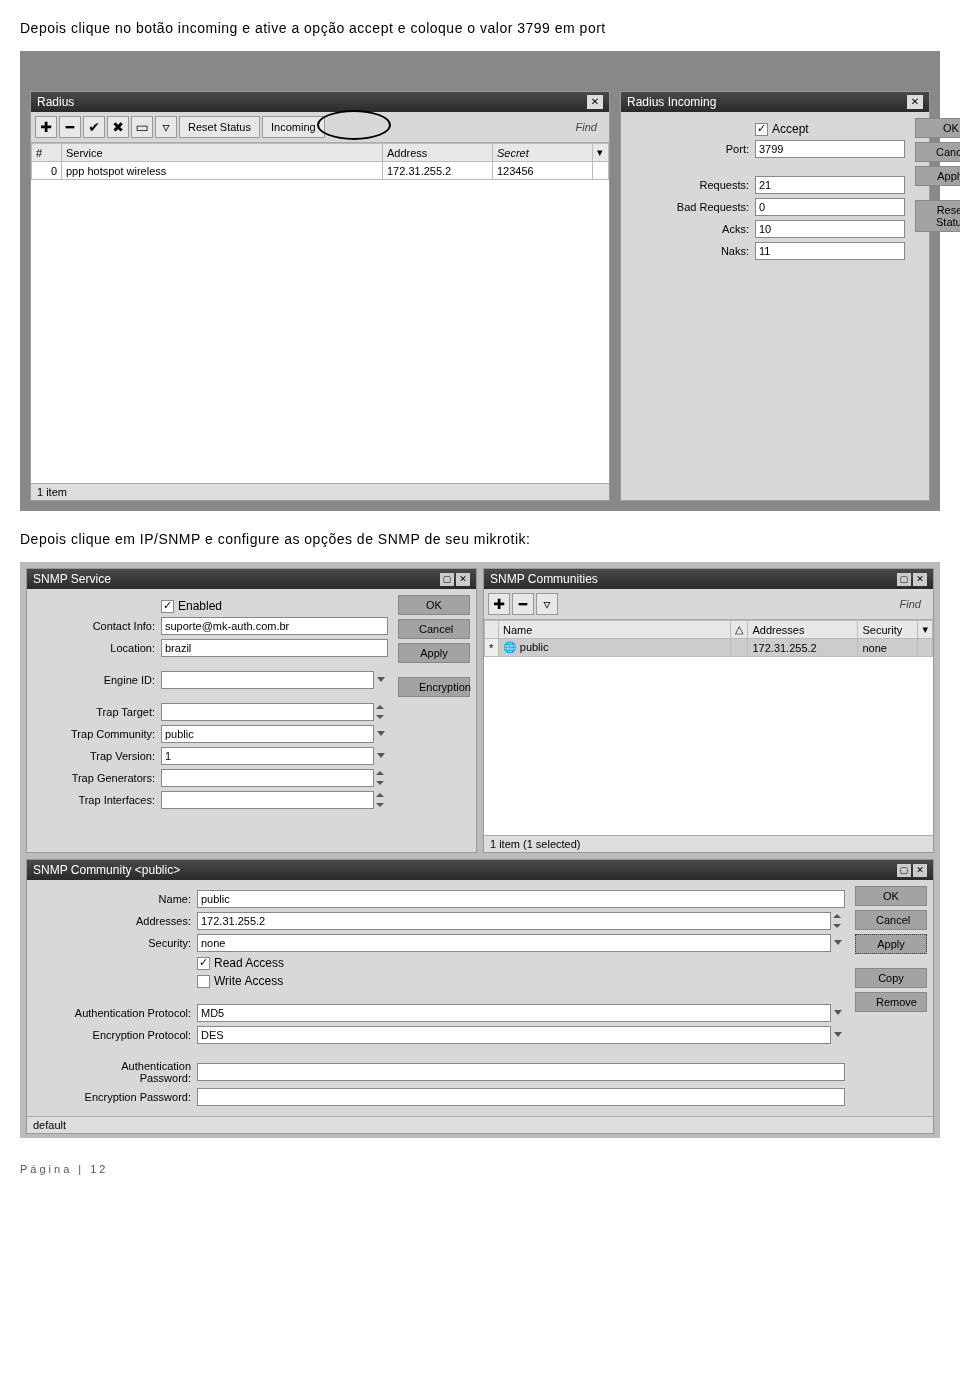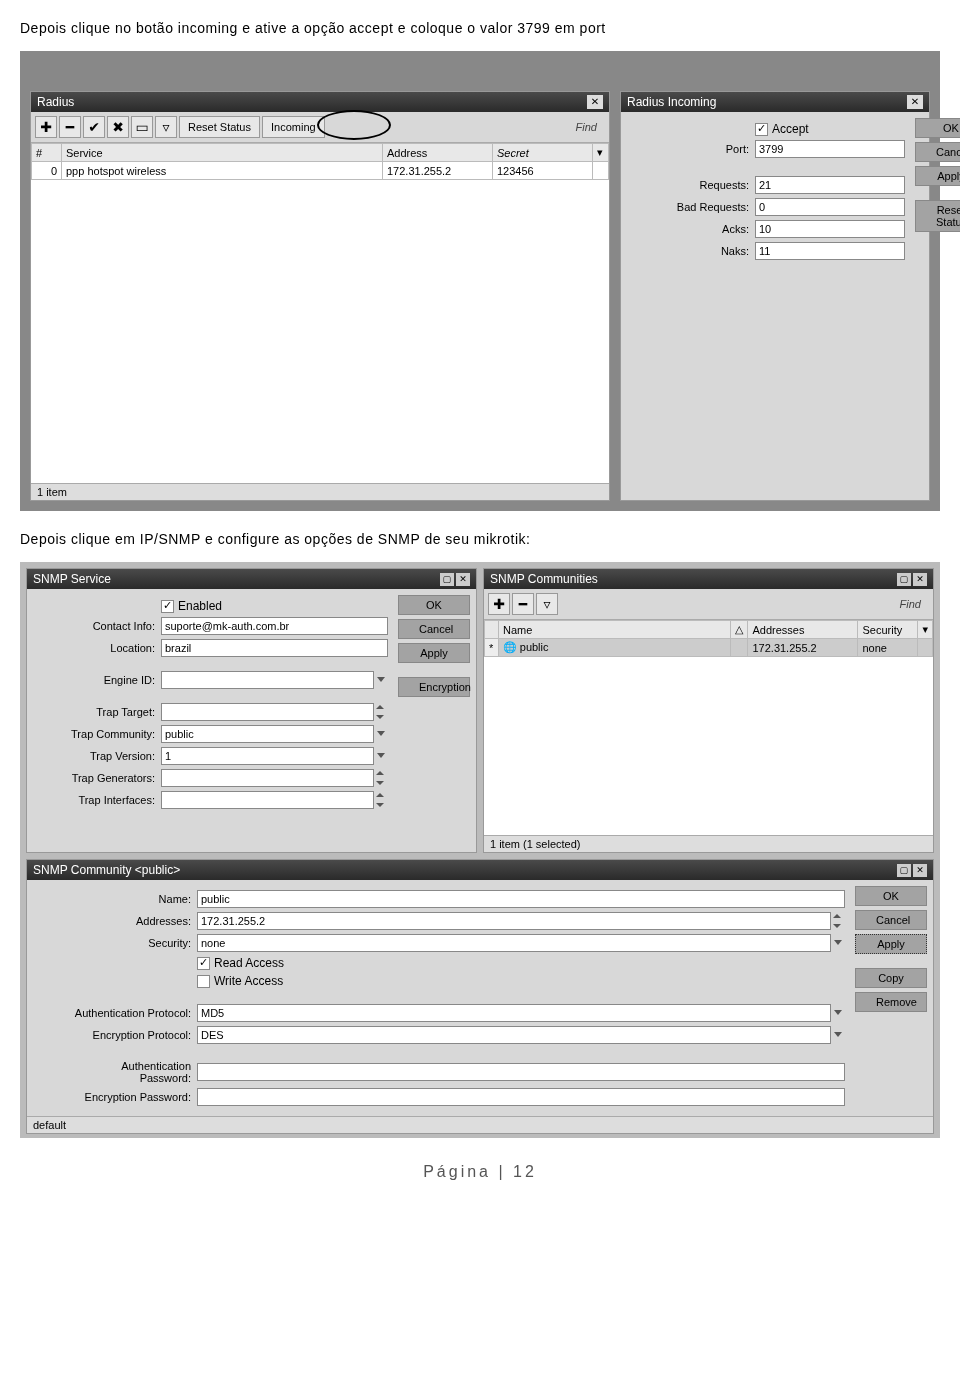--- a/index.html
+++ b/index.html
@@ -37,21 +37,21 @@
   .snmp-block { background: #bbb; padding: 0 0 4px 0; position: relative; }
   .snmp-row1 { display: flex; gap: 6px; padding: 6px; }
   .snmp-settings { flex: 1; background: #d8d8d8; border: 1px solid #999; }
   .snmp-comm { flex: 1; background: #d8d8d8; border: 1px solid #999; }
   .snmp-community-detail { margin: 0 6px; background: #d8d8d8; border: 1px solid #999; }
   .titlebar .wbtns { display:flex; gap:2px;}
   .titlebar .wbtn { width:14px;height:13px;background:#ccc;color:#000;font-size:9px;text-align:center;line-height:13px;cursor:pointer;}
   .gridhead th { background:#e8e8e8; font-weight:normal;}
   .checkbox { width:13px;height:13px;border:1px solid #888;background:#fff;display:inline-block;margin-right:4px;position:relative;vertical-align:middle;}
   .checkbox.checked:before{content:'✓';position:absolute;top:-2px;left:1px;font-size:11px;}
-  .footer { text-align:center; font-size:16px; letter-spacing:3px; color:#555; margin-top:25px;}
+  .footer { text-align:left; font-size:11px; letter-spacing:3px; color:#555; margin-top:25px;}
 </style>
 </head>
 <body>
 
 <div class="instruction">Depois clique no botão incoming e ative a opção accept e coloque o valor 3799 em port</div>
 
 <div class="screenshot-wrap">
   <div class="radius-row">
 
     <div class="win radius-left">

